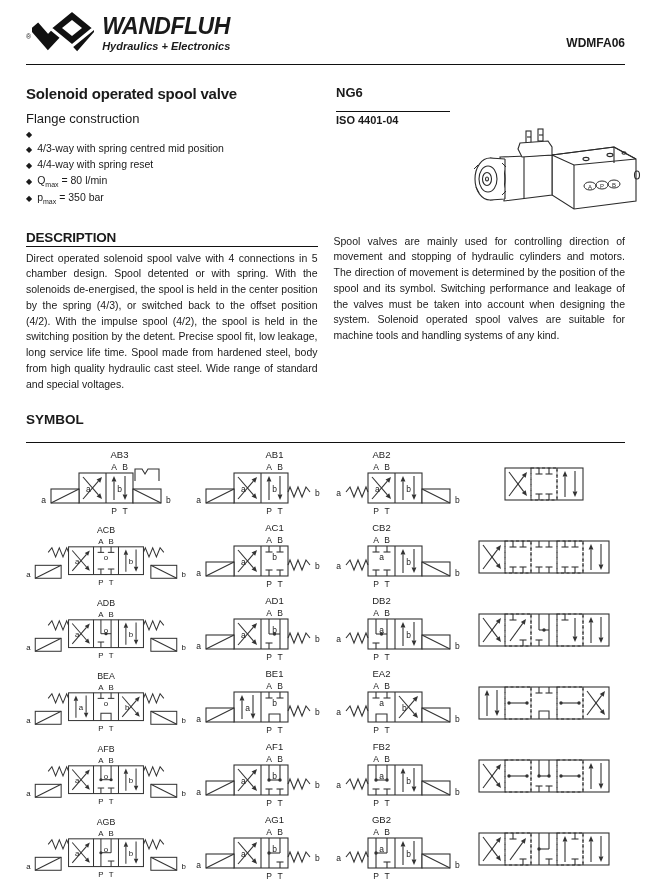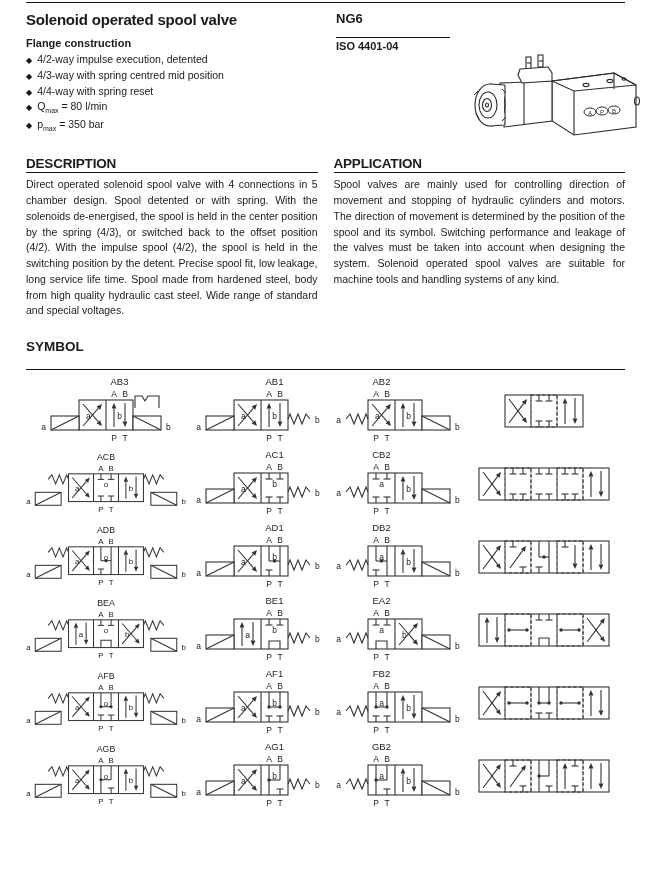--- a/index.html
+++ b/index.html
@@ -8,24 +8,24 @@
   
   .hdr{display:flex;align-items:flex-start;padding-top:10px;height:52px;}
   .logo-wrap{display:flex;align-items:center;}
   .reg{font-size:7px;margin-right:1px;margin-top:6px;}
   .brand-text{margin-left:8px;}
   .brand{font-size:23px;font-weight:bold;font-style:italic;letter-spacing:-0.5px;line-height:1.05;}
   .tagline{font-size:11px;font-weight:bold;font-style:italic;margin-top:1px;}
   .doccode{margin-left:auto;font-weight:bold;font-size:12px;margin-top:26px;}
   .hdr-rule{border-bottom:1.6px solid #111;margin-top:2px;}
   
-  .top{display:flex;margin-top:8px;}
+  .top{display:flex;margin-top:20px;}
   .top-left{width:310px;}
   .title{font-size:15px;font-weight:bold;letter-spacing:-0.2px;}
-  .construction{font-size:11px;font-weight:bold;margin-top:9px;}
+  .construction{font-size:13px;font-weight:normal;margin-top:9px;}
   .features{margin-top:3px;}
   .feat{font-size:10.5px;line-height:1.5;display:flex;align-items:baseline;}
   .feat .bullet{font-size:8px;margin-right:5px;}
   .feat sub{font-size:7px;}
   .top-right{flex:1;position:relative;}
   .ng{font-size:13px;font-weight:bold;border-bottom:1.4px solid #111;width:114px;padding-bottom:11px;}
   .iso{font-size:11px;font-weight:bold;margin-top:2px;}
   .valve-art{position:absolute;left:128px;top:28px;}
   
   .cols{display:flex;gap:16px;margin-top:22px;}
@@ -41,30 +41,44 @@
   .c2{width:146px;}
   .c3{width:130px;}
   .c4{width:163px;}
   svg text{font-family:"Liberation Sans",sans-serif;}
 </style>
 </head>
 <body>
 
 <div class="page">
 
+  <div class="hdr">
+    <div class="logo-wrap">
+      <span class="reg">®</span>
+      <svg width="62" height="46" viewBox="0 0 62 46">
+        <path d="M2,16 L16,32 L30,17 L45,33 L59,17" fill="none" stroke="#111" stroke-width="11"></path>
+        <polygon points="40,0 62,18 40,36 18,18" fill="#111" stroke="#fff" stroke-width="3"></polygon>
+        <polygon points="40,10 50,18 40,26 30,18" fill="#fff"></polygon>
+      </svg>
+      <div class="brand-text">
+        <div class="brand">WANDFLUH</div>
+        <div class="tagline">Hydraulics + Electronics</div>
+      </div>
+    </div>
+    <div class="doccode">WDMFA06</div>
+  </div>
   <div class="hdr-rule"></div>
 
   <div class="top">
     <div class="top-left">
       <div class="title">Solenoid operated spool valve</div>
       <div class="construction">Flange construction</div>
       <div class="features" id="features">
           <div class="feat">
             <span class="bullet">◆</span>
-            <span>4/2-way impulse execution, detented</span>
           </div>
           <div class="feat">
             <span class="bullet">◆</span>
             <span>4/3-way with spring centred mid position</span>
           </div>
           <div class="feat">
             <span class="bullet">◆</span>
             <span>4/4-way with spring reset</span>
           </div>
           <div class="feat">
@@ -121,21 +135,20 @@
       </div>
     </div>
   </div>
 
   <div class="cols">
     <div class="col">
       <div class="sec-h">DESCRIPTION</div>
       <div class="sec-b">Direct operated solenoid spool valve with 4 connections in 5 chamber design. Spool detented or with spring. With the solenoids de-energised, the spool is held in the center position by the spring (4/3), or switched back to the offset position (4/2). With the impulse spool (4/2), the spool is held in the switching position by the detent. Precise spool fit, low leakage, long service life time. Spool made from hardened steel, body from high quality hydraulic cast steel. Wide range of standard and special voltages.</div>
     </div>
     <div class="col">
-      <div class="sec-h">APPLICATION</div>
       <div class="sec-b">Spool valves are mainly used for controlling direction of movement and stopping of hydraulic cylinders and motors. The direction of movement is determined by the position of the spool and its symbol. Switching performance and leakage of the valves must be taken into account when designing the system. Solenoid operated spool valves are suitable for machine tools and handling systems of any kind.</div>
     </div>
   </div>
 
   <div class="sym-h">SYMBOL</div>
   <div class="symgrid" id="symgrid">
       <div class="symrow">
         <div class="symcell c1">
           <svg width="134" height="74" viewBox="0 0 134 74" stroke="#333" stroke-width="1.1" fill="none">
             <rect x="40" y="26" width="54" height="30" fill="#fff"></rect>

